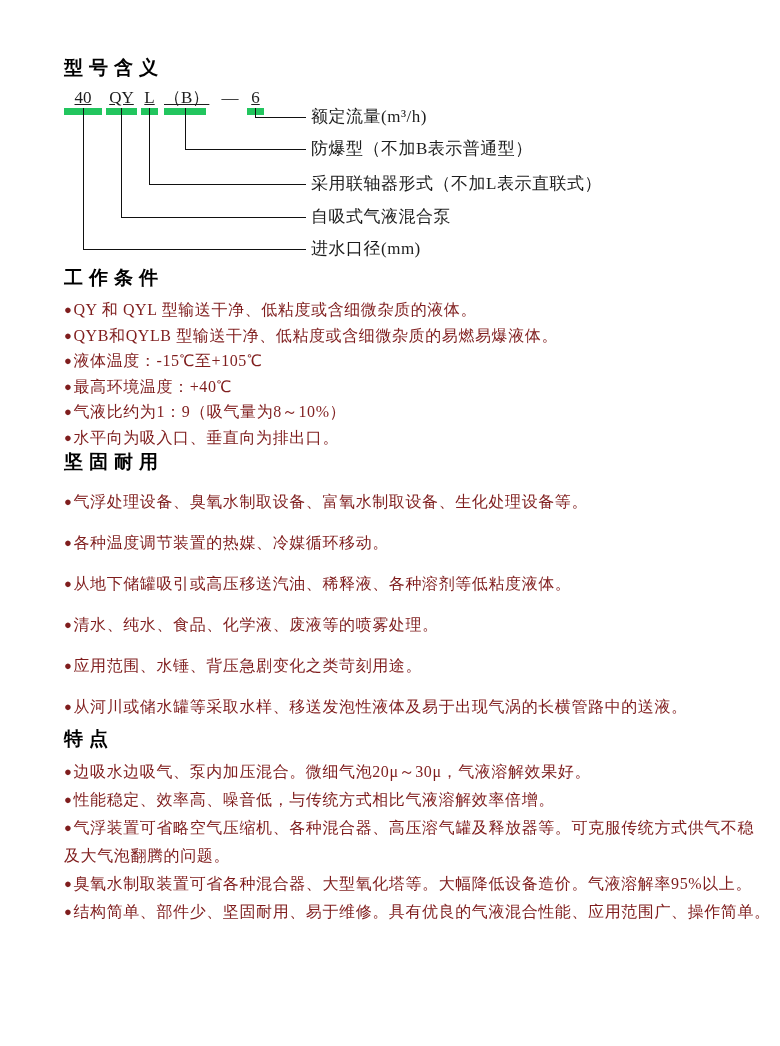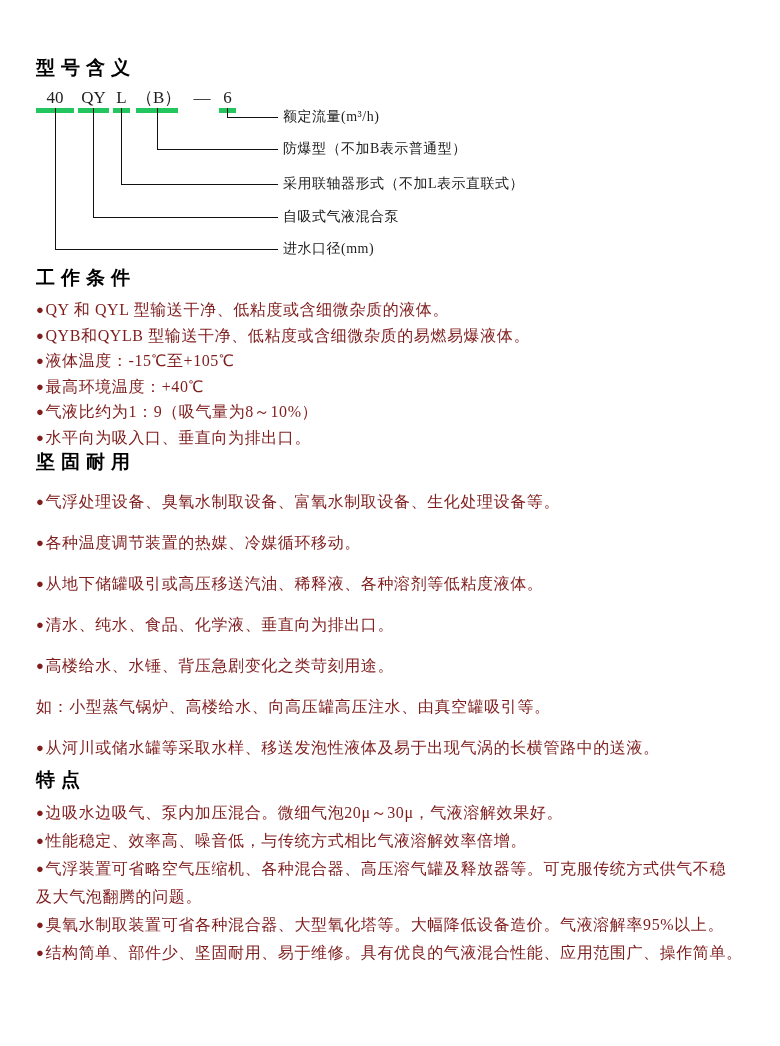--- a/index.html
+++ b/index.html
@@ -1,20 +1,20 @@
 <!DOCTYPE html>
 <html><head>
 <meta charset="utf-8">
 <style>
   html,body{margin:0;padding:0;background:#fff;}
   .page{
     position:relative;
     width:780px;height:1046px;
     box-sizing:border-box;
-    padding:56px 10px 0 36px;
+    padding:56px 10px 0 64px;
     background:#fff;
     color:#1c1c1c;
     font-family:"Liberation Serif", serif;
     overflow:hidden;
   }
   h2{
     margin:0;
     font-family:"Liberation Sans", sans-serif;
     font-size:19px;
     font-weight:bold;
@@ -23,26 +23,26 @@
     line-height:24px;
   }
   
   .diagram{position:relative;height:176px;margin-top:10px;}
   .seg{
     position:absolute;top:0;height:18px;
     text-align:center;
     font-size:17px;line-height:16px;
     color:#1c1c1c;
   }
-  .seg.u{border-bottom:5px solid #22c55e;}
+  .seg.u{border-bottom:7px solid #22c55e;text-decoration:underline;}
   .vl{position:absolute;width:1px;background:#111;}
   .hl{position:absolute;height:1px;background:#111;}
   .lbl{
     position:absolute;
-    font-size:14px;line-height:19px;
+    font-size:17px;line-height:19px;
     letter-spacing:0.5px;
     white-space:nowrap;
     color:#1c1c1c;
   }
   
   .sec-head-2{}
   .blist{margin-top:7px;font-size:16px;letter-spacing:0.6px;}
   .row{white-space:nowrap;color:#7f1d1d;}
   .wc .row{line-height:25.5px;}
   .ap .row{line-height:41px;}
@@ -95,23 +95,22 @@
     <div class="row"><span class="blt">●</span><span>最高环境温度：+40℃</span></div>
     <div class="row"><span class="blt">●</span><span>气液比约为1：9（吸气量为8～10%）</span></div>
     <div class="row"><span class="blt">●</span><span>水平向为吸入口、垂直向为排出口。</span></div>
   </div>
 
   <h2 class="sec-head-2">坚固耐用</h2>
   <div class="blist ap">
     <div class="row"><span class="blt">●</span><span>气浮处理设备、臭氧水制取设备、富氧水制取设备、生化处理设备等。</span></div>
     <div class="row"><span class="blt">●</span><span>各种温度调节装置的热媒、冷媒循环移动。</span></div>
     <div class="row"><span class="blt">●</span><span>从地下储罐吸引或高压移送汽油、稀释液、各种溶剂等低粘度液体。</span></div>
-    <div class="row"><span class="blt">●</span><span>清水、纯水、食品、化学液、垂直向为排出口。</span></div>
-    <div class="row"><span class="blt">●</span><span>高楼给水、水锤、背压急剧变化之类苛刻用途。</span></div>
-    <div class="row"><span>如：小型蒸气锅炉、高楼给水、向高压罐高压注水、由真空罐吸引等。</span></div>
+    <div class="row"><span class="blt">●</span><span>清水、纯水、食品、化学液、废液等的喷雾处理。</span></div>
+    <div class="row"><span class="blt">●</span><span>应用范围、水锤、背压急剧变化之类苛刻用途。</span></div>
     <div class="row"><span class="blt">●</span><span>从河川或储水罐等采取水样、移送发泡性液体及易于出现气涡的长横管路中的送液。</span></div>
   </div>
 
   <h2 class="sec-head-2">特点</h2>
   <div class="blist ft">
     <div class="row"><span class="blt">●</span><span>边吸水边吸气、泵内加压混合。微细气泡20μ～30μ，气液溶解效果好。</span></div>
     <div class="row"><span class="blt">●</span><span>性能稳定、效率高、噪音低，与传统方式相比气液溶解效率倍增。</span></div>
     <div class="row"><span class="blt">●</span><span>气浮装置可省略空气压缩机、各种混合器、高压溶气罐及释放器等。可克服传统方式供气不稳</span></div>
     <div class="row"><span>及大气泡翻腾的问题。</span></div>
     <div class="row"><span class="blt">●</span><span>臭氧水制取装置可省各种混合器、大型氧化塔等。大幅降低设备造价。气液溶解率95%以上。</span></div>

